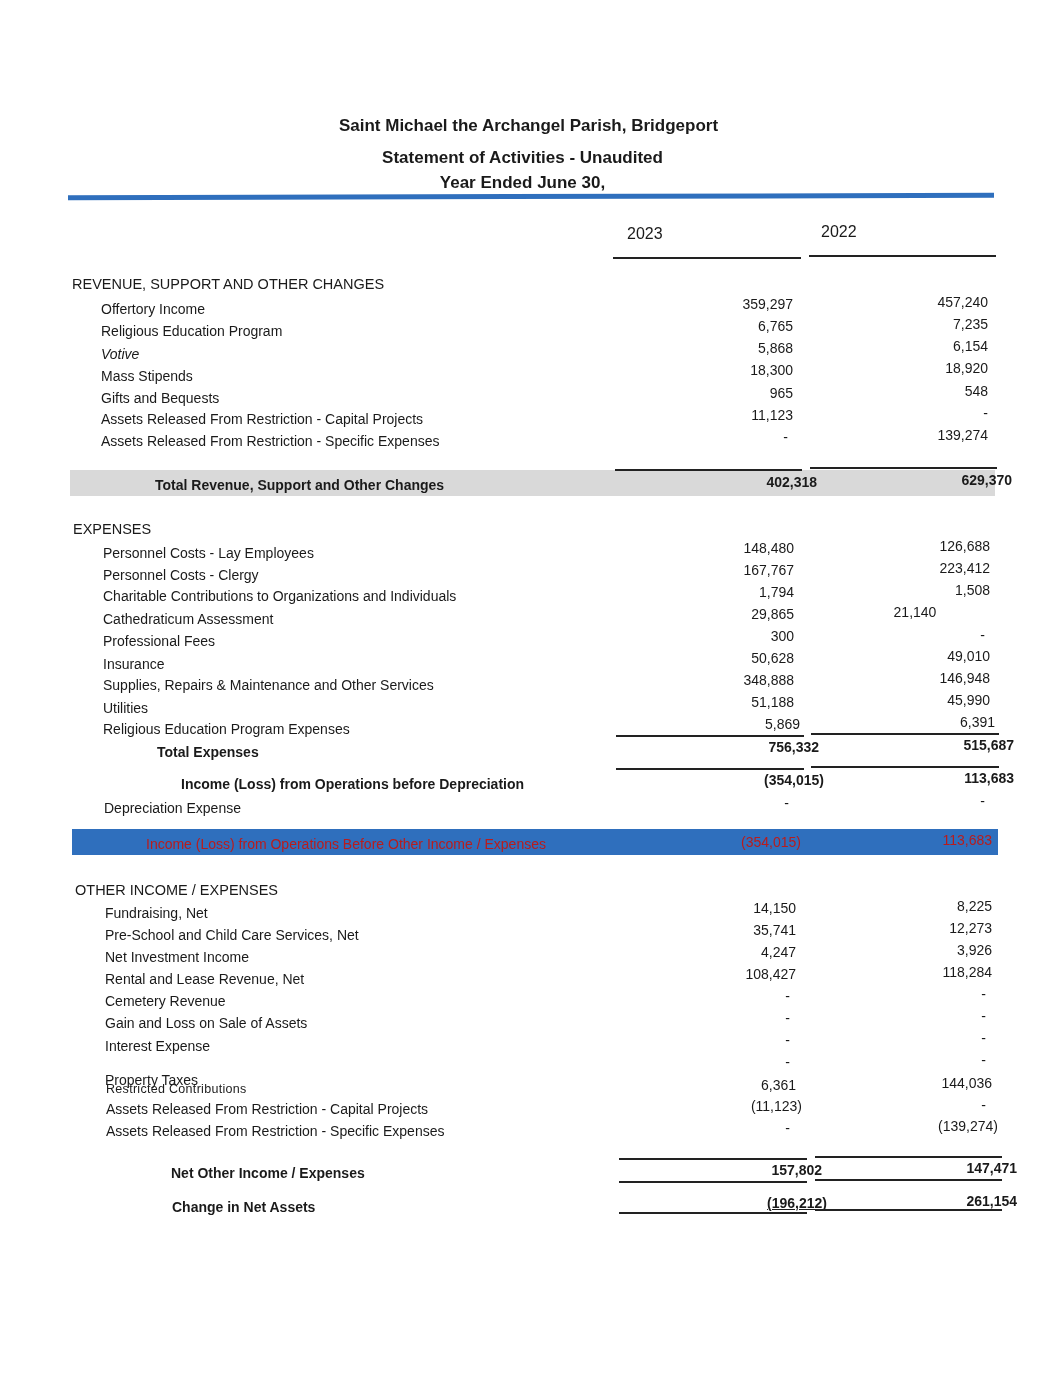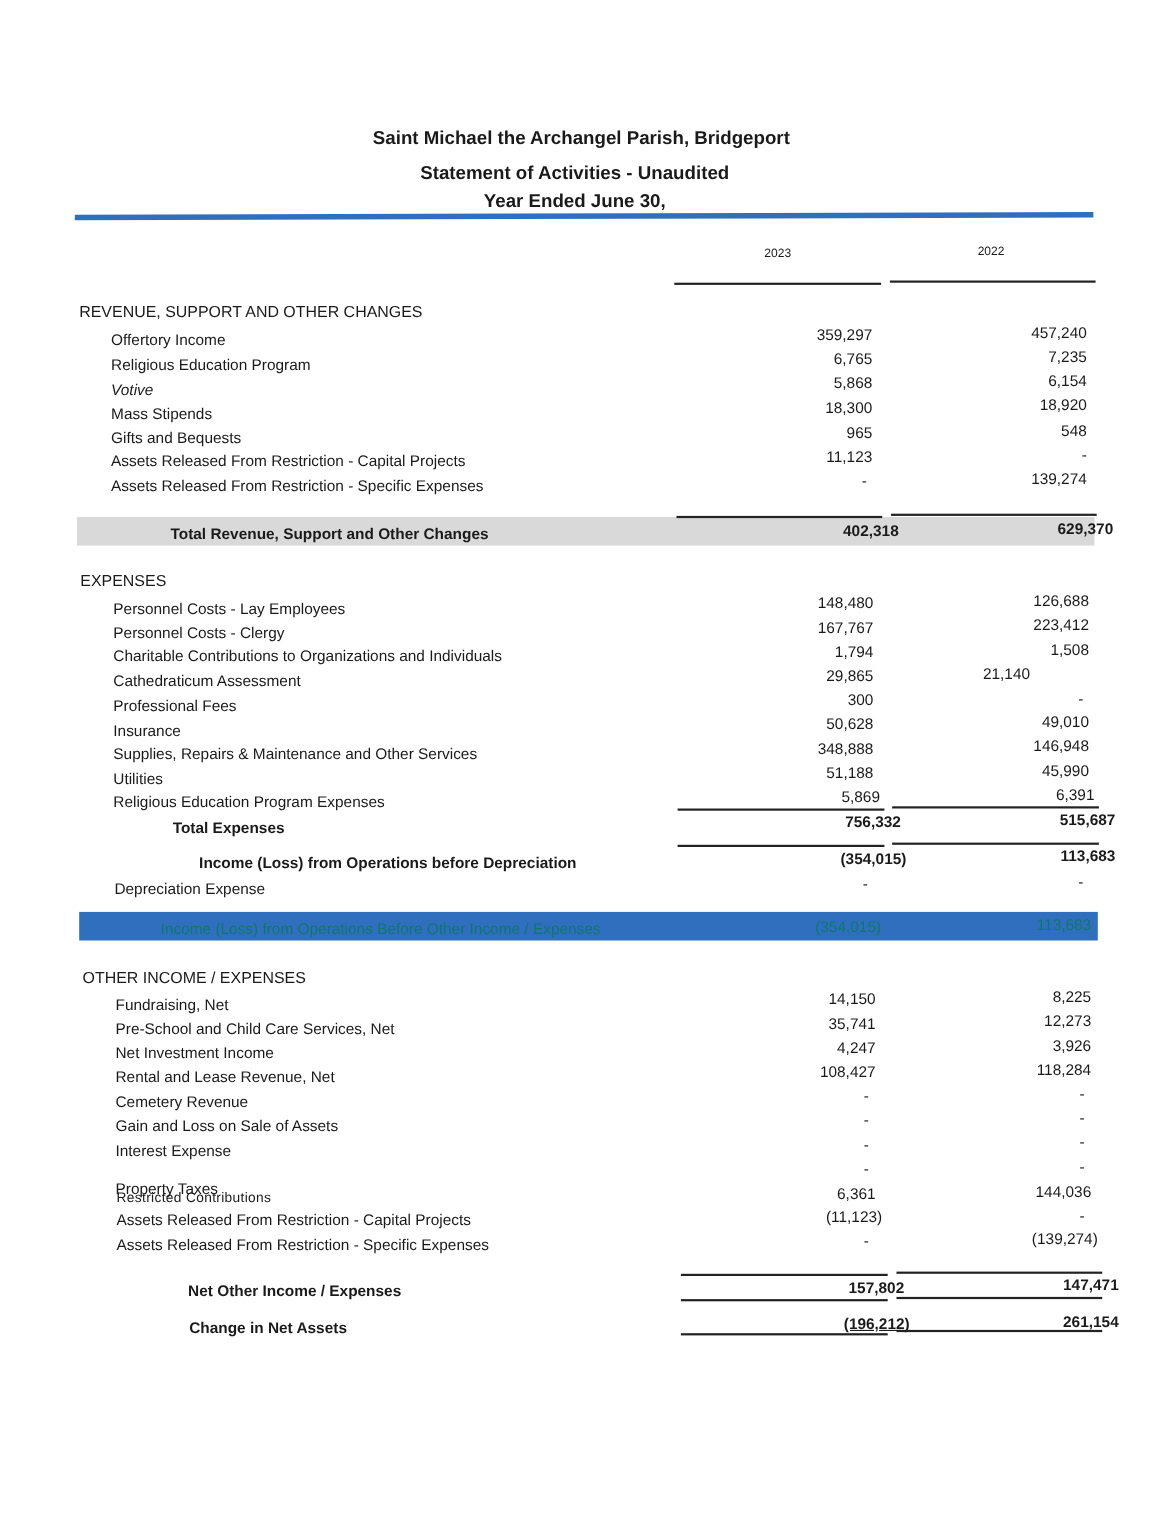--- a/index.html
+++ b/index.html
@@ -6,30 +6,30 @@
     body {
       width:1057px; height:1377px; position:relative; overflow:hidden;
       font-family:"Liberation Sans", sans-serif; color:#1a1a1a;
     }
     .abs { position:absolute; }
     .title { left:0; width:1057px; text-align:center; font-weight:bold; white-space:nowrap; }
     .t1 { top:116px; font-size:17px; }
     .t2 { top:148px; font-size:17px; left:-6px; }
     .t3 { top:173px; font-size:17px; left:-6px; }
     .rule-blue { left:68px; width:926px; height:5px; top:194px; background:#2f6fbd; transform:rotate(-0.15deg); }
-    .year { font-size:11px; width:160px; text-align:center; }
+    .year { font-size:16px; width:160px; }
     .col-rule { height:1.5px; background:#222; }
     .label { font-size:14px; white-space:nowrap; }
     .sec { font-weight:normal; font-size:14.5px; }
     .bold { font-weight:bold;margin-left:24px; }
     .small { font-size:12.5px; letter-spacing:0.3px; }
     .num { font-size:14px; text-align:right; white-space:nowrap; width:150px; }
     .gray-band { left:70px; width:925px; top:470px; height:26px; background:#d9d9d9; }
     .blue-band { left:72px; width:926px; top:829px; height:26px; background:#2f6fbd; }
-    .white { color:#0f766e; }
+    .white { color:#b91c1c; }
   </style>
 </head>
 <body>
 
 <div class="abs title t1">Saint Michael the Archangel Parish, Bridgeport</div>
 <div class="abs title t2">Statement of Activities  - Unaudited</div>
 <div class="abs title t3">Year Ended June 30,</div>
 <div class="abs rule-blue"></div>
 
 <div class="abs year" style="left:627px;top:225px;">2023</div>

